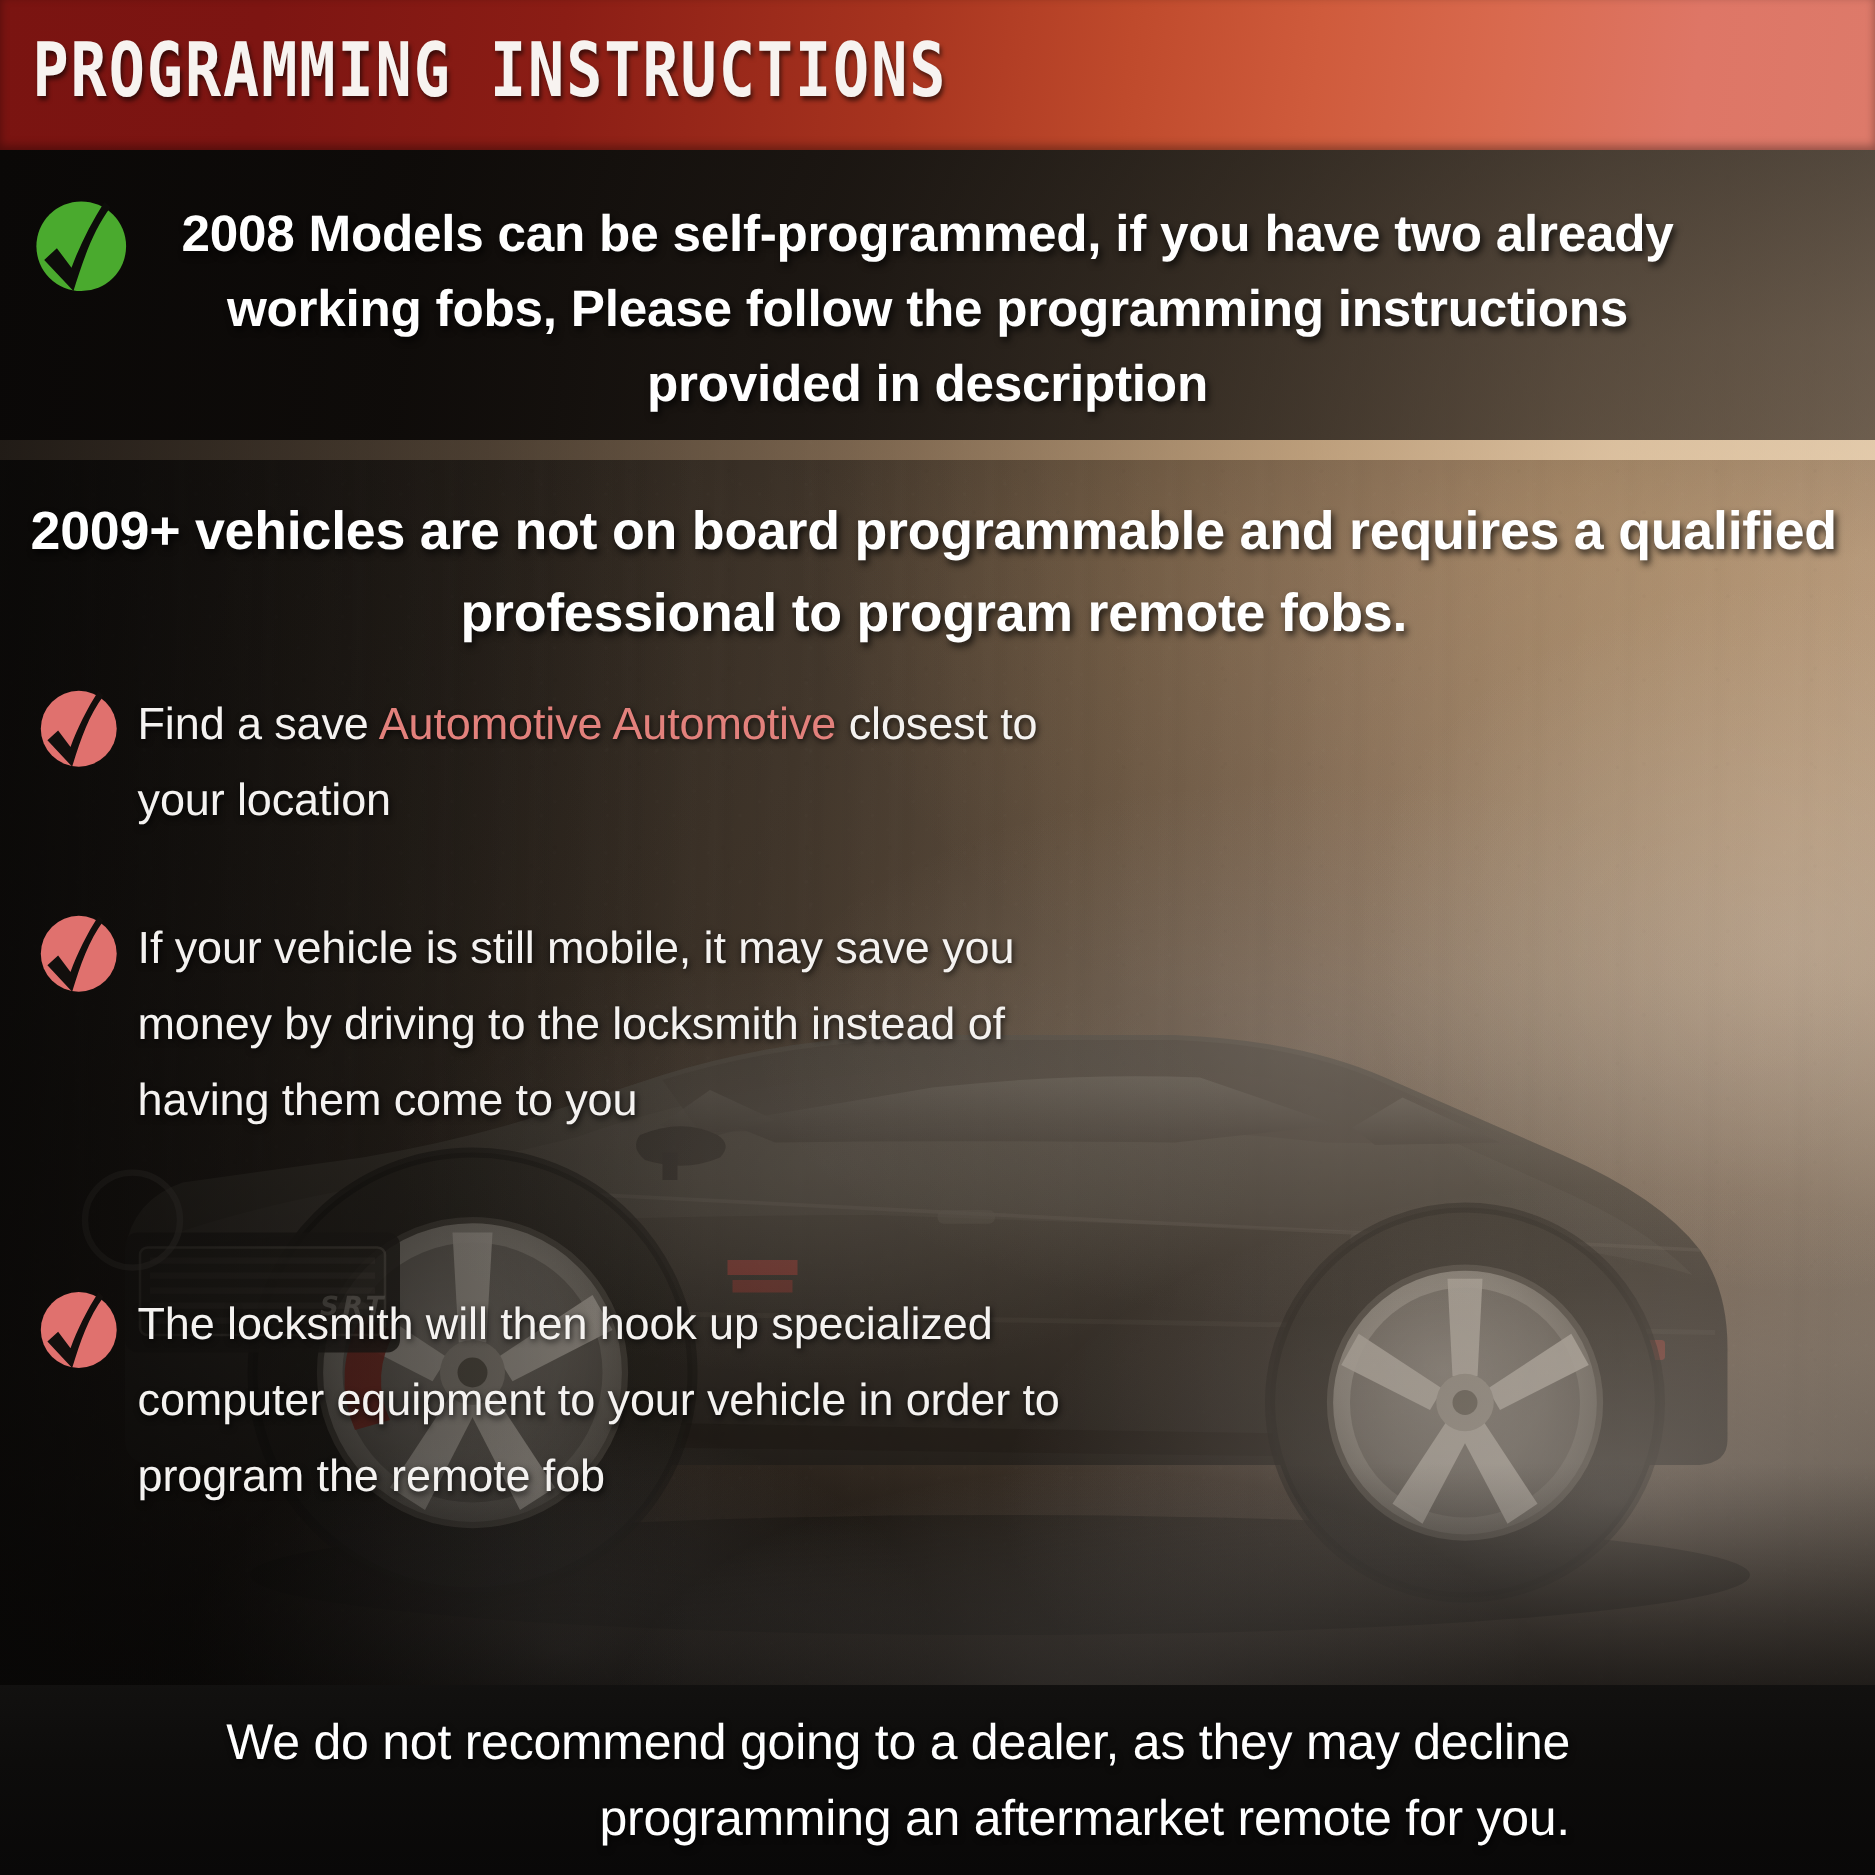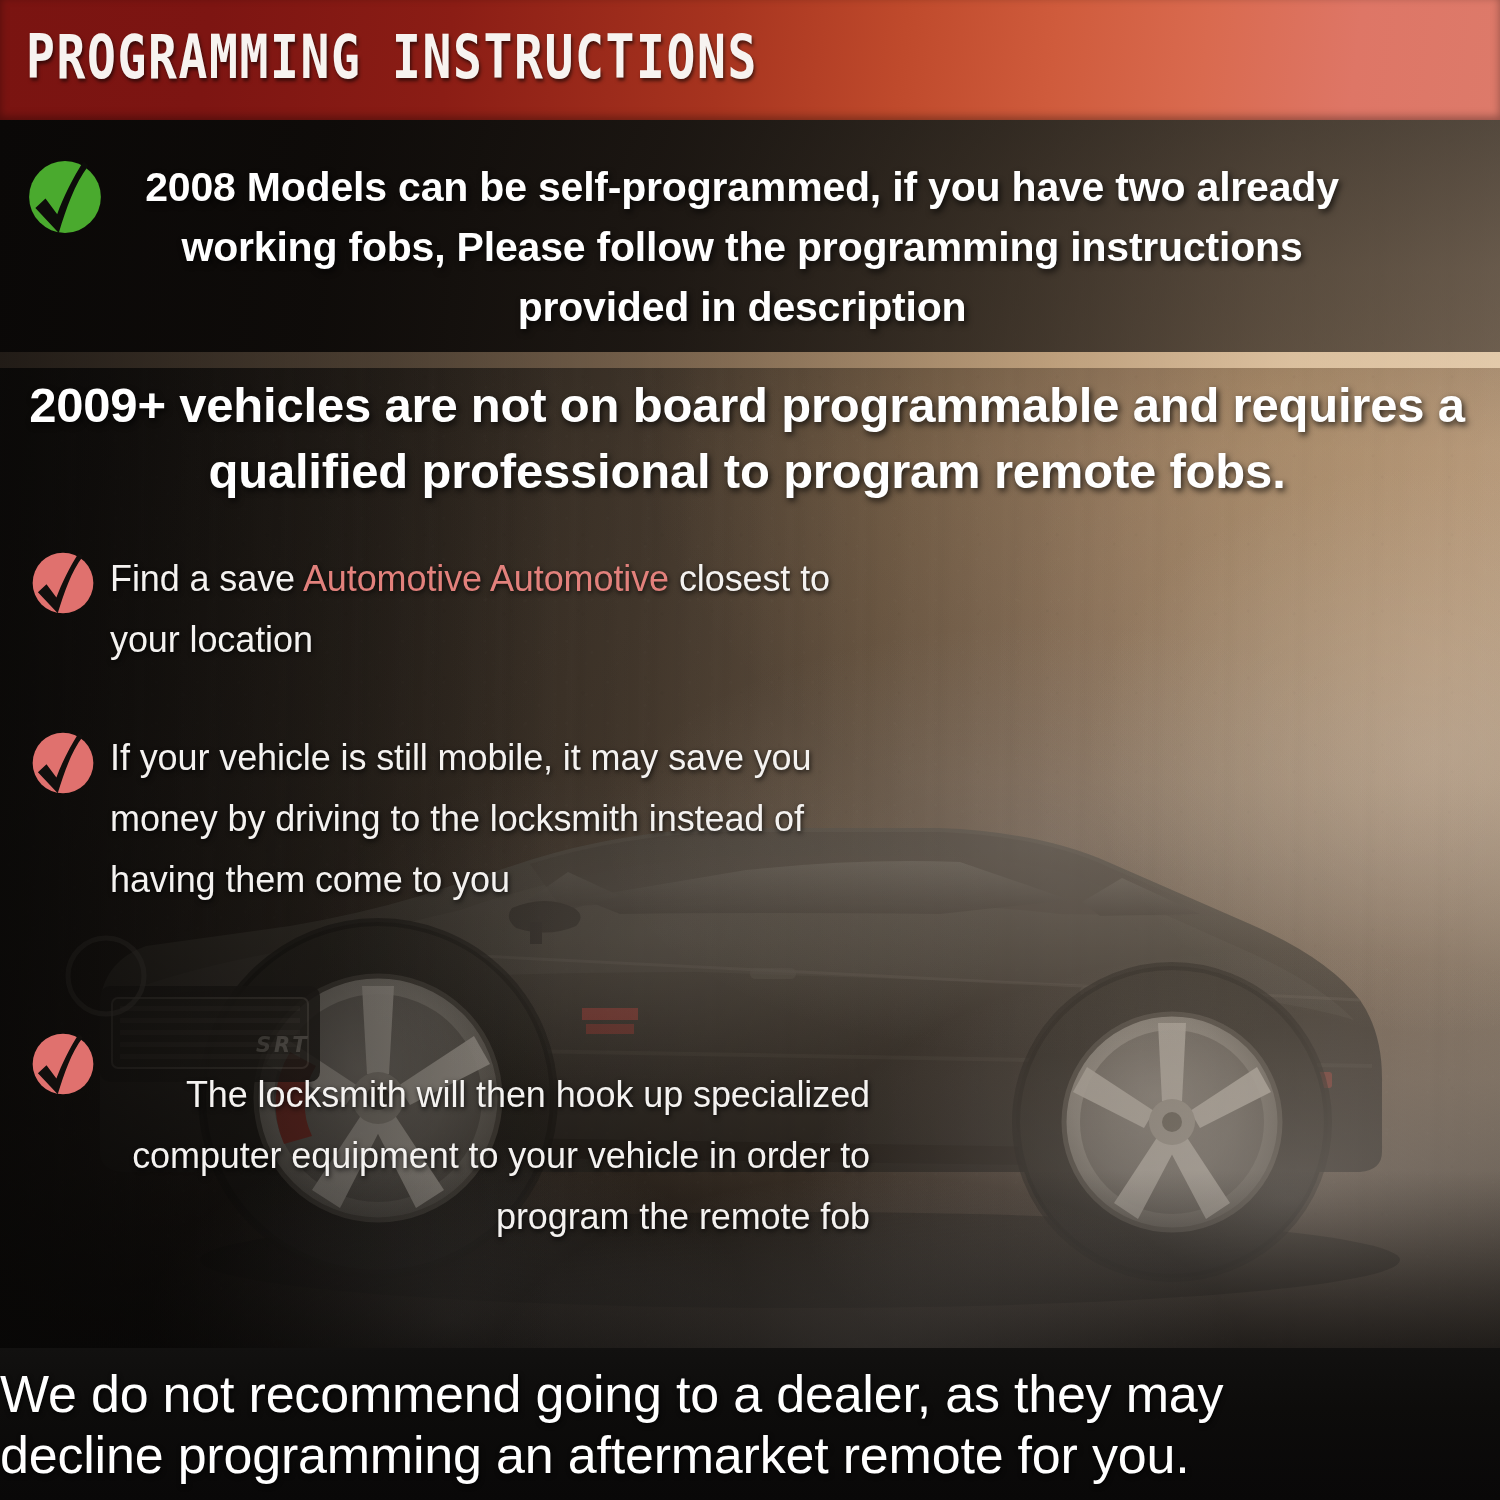--- a/index.html
+++ b/index.html
@@ -199,39 +199,39 @@
   .s1-text {
     left: 112px;
     top: 157px;
     width: 1260px;
     font-size: 41px;
     line-height: 60px;
     letter-spacing: -0.2px;
   }
   .s2-text {
     left: 22px;
-    top: 372px;
+    top: 392px;
     width: 1450px;
-    font-size: 49px;
+    font-size: 43px;
     line-height: 66px;
     letter-spacing: -0.2px;
   }
 
   .bullet-text {
     font-family: "Liberation Sans", sans-serif;
     font-weight: normal;
     color: #f4f2f0;
     font-size: 36px;
     line-height: 61px;
     letter-spacing: -0.1px;
     text-shadow: 1px 2px 5px rgba(0,0,0,.80);
   }
   .b1 { left: 110px; top: 548px; width: 760px; }
   .b2 { left: 110px; top: 727px; width: 760px; }
-  .b3 { left: 110px; top: 1064px; width: 760px; text-align: right; }
+  .b3 { left: 110px; top: 1028px; width: 760px; }
 
   .hl-red { color: #e2817c; }
 
   
   .watermark {
     position: absolute;
     left: 1168px;
     top: 620px;
     font-family: "DejaVu Sans", sans-serif;
     font-size: 31px;
@@ -245,23 +245,23 @@
   .footer {
     position: absolute;
     left: 0; top: 1348px;
     width: 1500px; height: 152px;
     background: linear-gradient(180deg, #121110 0%, #0d0c0b 40%, #090808 100%);
   }
   .footer-text {
     position: absolute;
     left: 0; top: 1364px;
     width: 1256px;
-    text-align: left;
+    text-align: right;
     font-family: "Liberation Sans", sans-serif;
-    font-size: 52px;
+    font-size: 40px;
     line-height: 61px;
     font-weight: normal;
     color: #ffffff;
     letter-spacing: -0.2px;
     text-shadow: 1px 2px 5px rgba(0,0,0,.8);
   }
 </style>
 </head>
 <body>
 

